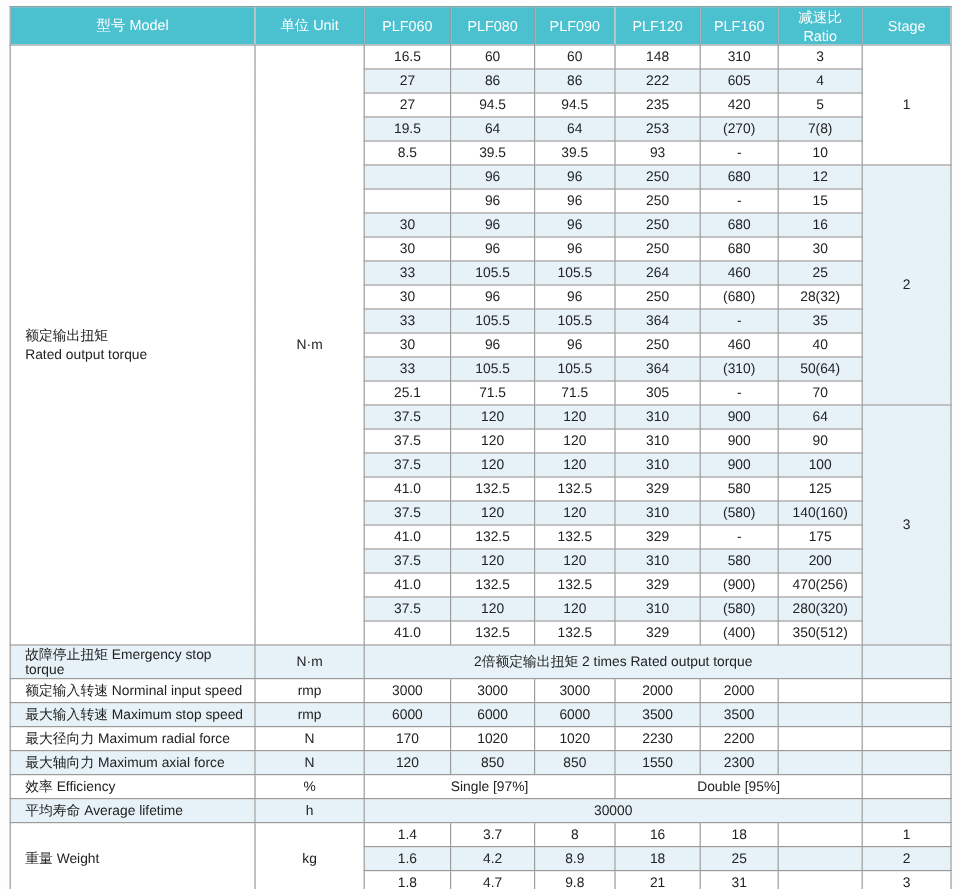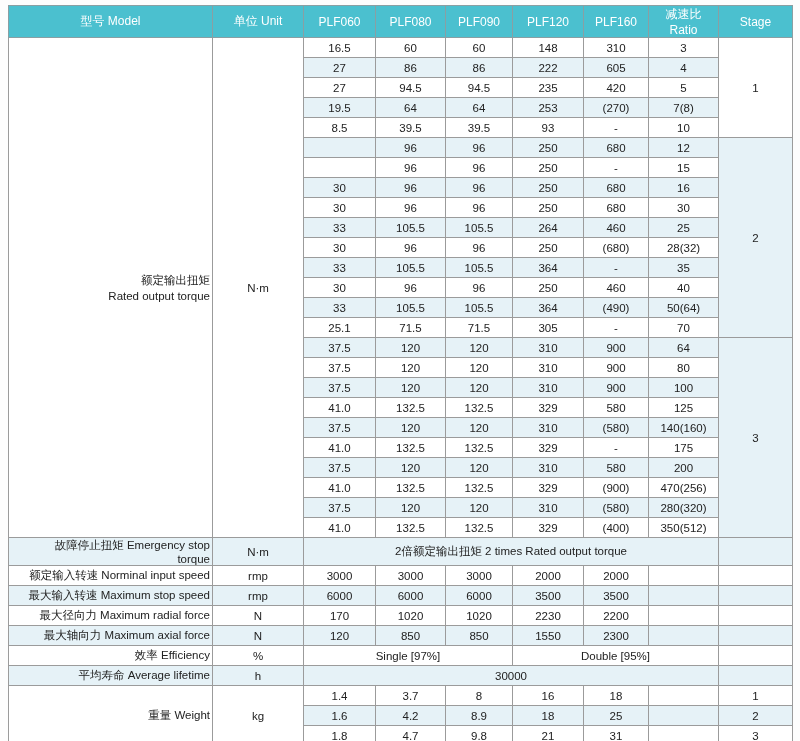--- a/index.html
+++ b/index.html
@@ -26,21 +26,21 @@
     color:#ffffff;
     font-weight:normal;
     font-size:12px;
     height:27px;
     border-color:#8a9fa3;
     margin-top:16px;
   }
   tr.stripe td { background:#e6f2f7; }
   td.white { background:#ffffff; }
   td.blue  { background:#e6f2f7; }
-  td.label { text-align:right; padding-left:12px; }
+  td.label { text-align:left; padding-left:12px; }
   td.two-line { white-space:pre-line; line-height:16px; }
 </style>
 </head>
 <body>
 
 <div class="sheet">
   <table class="spec">
     <colgroup>
       <col style="width:204px">
         <col style="width:91px">
@@ -173,21 +173,21 @@
           <td>96</td>
           <td>250</td>
           <td>460</td>
           <td>40</td>
         </tr>
         <tr class="stripe">
           <td>33</td>
           <td>105.5</td>
           <td>105.5</td>
           <td>364</td>
-          <td>(490)</td>
+          <td>(310)</td>
           <td>50(64)</td>
         </tr>
         <tr>
           <td>25.1</td>
           <td>71.5</td>
           <td>71.5</td>
           <td>305</td>
           <td>-</td>
           <td>70</td>
         </tr>
@@ -199,21 +199,21 @@
           <td>900</td>
           <td>64</td>
           <td class="white" rowspan="10">3</td>
         </tr>
         <tr>
           <td>37.5</td>
           <td>120</td>
           <td>120</td>
           <td>310</td>
           <td>900</td>
-          <td>80</td>
+          <td>90</td>
         </tr>
         <tr class="stripe">
           <td>37.5</td>
           <td>120</td>
           <td>120</td>
           <td>310</td>
           <td>900</td>
           <td>100</td>
         </tr>
         <tr>

